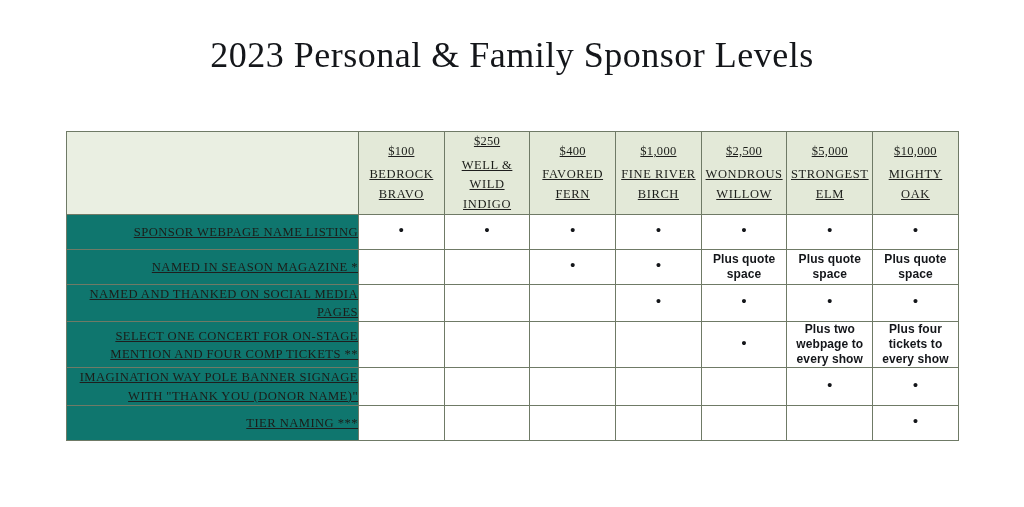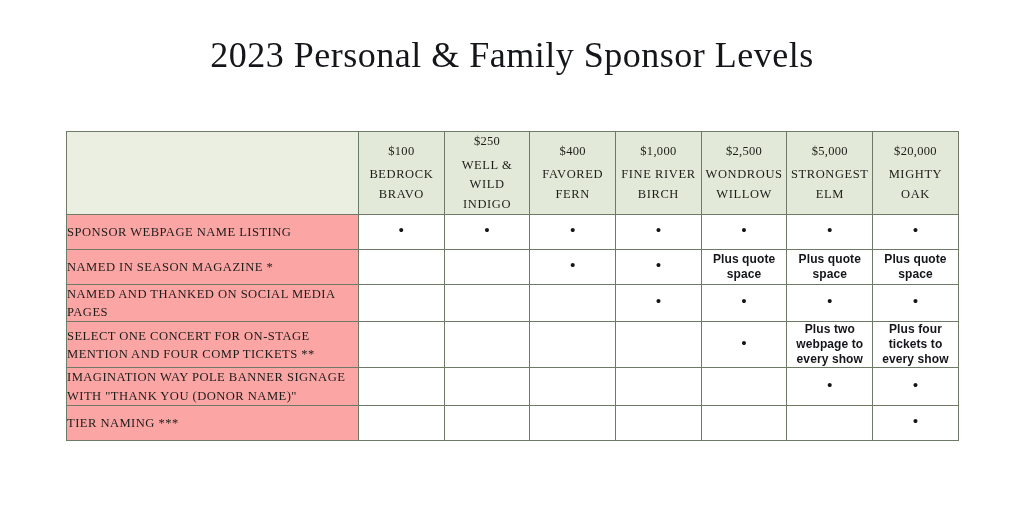--- a/index.html
+++ b/index.html
@@ -35,20 +35,21 @@
   .table-wrap {
     position: absolute;
     left: 66px;
     top: 131px;
     width: 892px;
   }
   table.sponsor {
     border-collapse: collapse;
     width: 892px;
     table-layout: fixed;
+    text-decoration: underline;
   }
   table.sponsor td, table.sponsor th {
     border: 1px solid #6f7a66;
     padding: 0;
     vertical-align: middle;
   }
   col.labelcol { width: 292px; }
   col.tiercol  { width: 85.7px; }
 
   th.corner {
@@ -71,22 +72,22 @@
   .tier-name {
     font-family: "Liberation Serif", serif;
     font-size: 12.5px;
     letter-spacing: 0.6px;
     color: #1b1d19;
     line-height: 1.55;
     margin-top: 5px;
     text-transform: uppercase;
   }
   td.rowlabel {
-    background: #fca5a5;
-    text-align: left;
+    background: #0f766e;
+    text-align: right;
     padding: 7px 9px 7px 6px;
     font-family: "Liberation Serif", serif;
     font-size: 12.6px;
     letter-spacing: 0.45px;
     line-height: 1.45;
     color: #1b1d19;
     text-transform: uppercase;
   }
   td.cell {
     background: #ffffff;
@@ -151,21 +152,21 @@
           </th>
           <th class="tierhead">
             <div class="tier-amount">$2,500</div>
             <div class="tier-name">Wondrous Willow</div>
           </th>
           <th class="tierhead">
             <div class="tier-amount">$5,000</div>
             <div class="tier-name">Strongest Elm</div>
           </th>
           <th class="tierhead">
-            <div class="tier-amount">$20,000</div>
+            <div class="tier-amount">$10,000</div>
             <div class="tier-name">Mighty Oak</div>
           </th>
         </tr>
       </thead>
       <tbody id="table-body">
           <tr>
             <td class="rowlabel">Sponsor webpage name listing</td>
             <td class="cell"><span class="dot">•</span></td>
             <td class="cell"><span class="dot">•</span></td>
             <td class="cell"><span class="dot">•</span></td>

